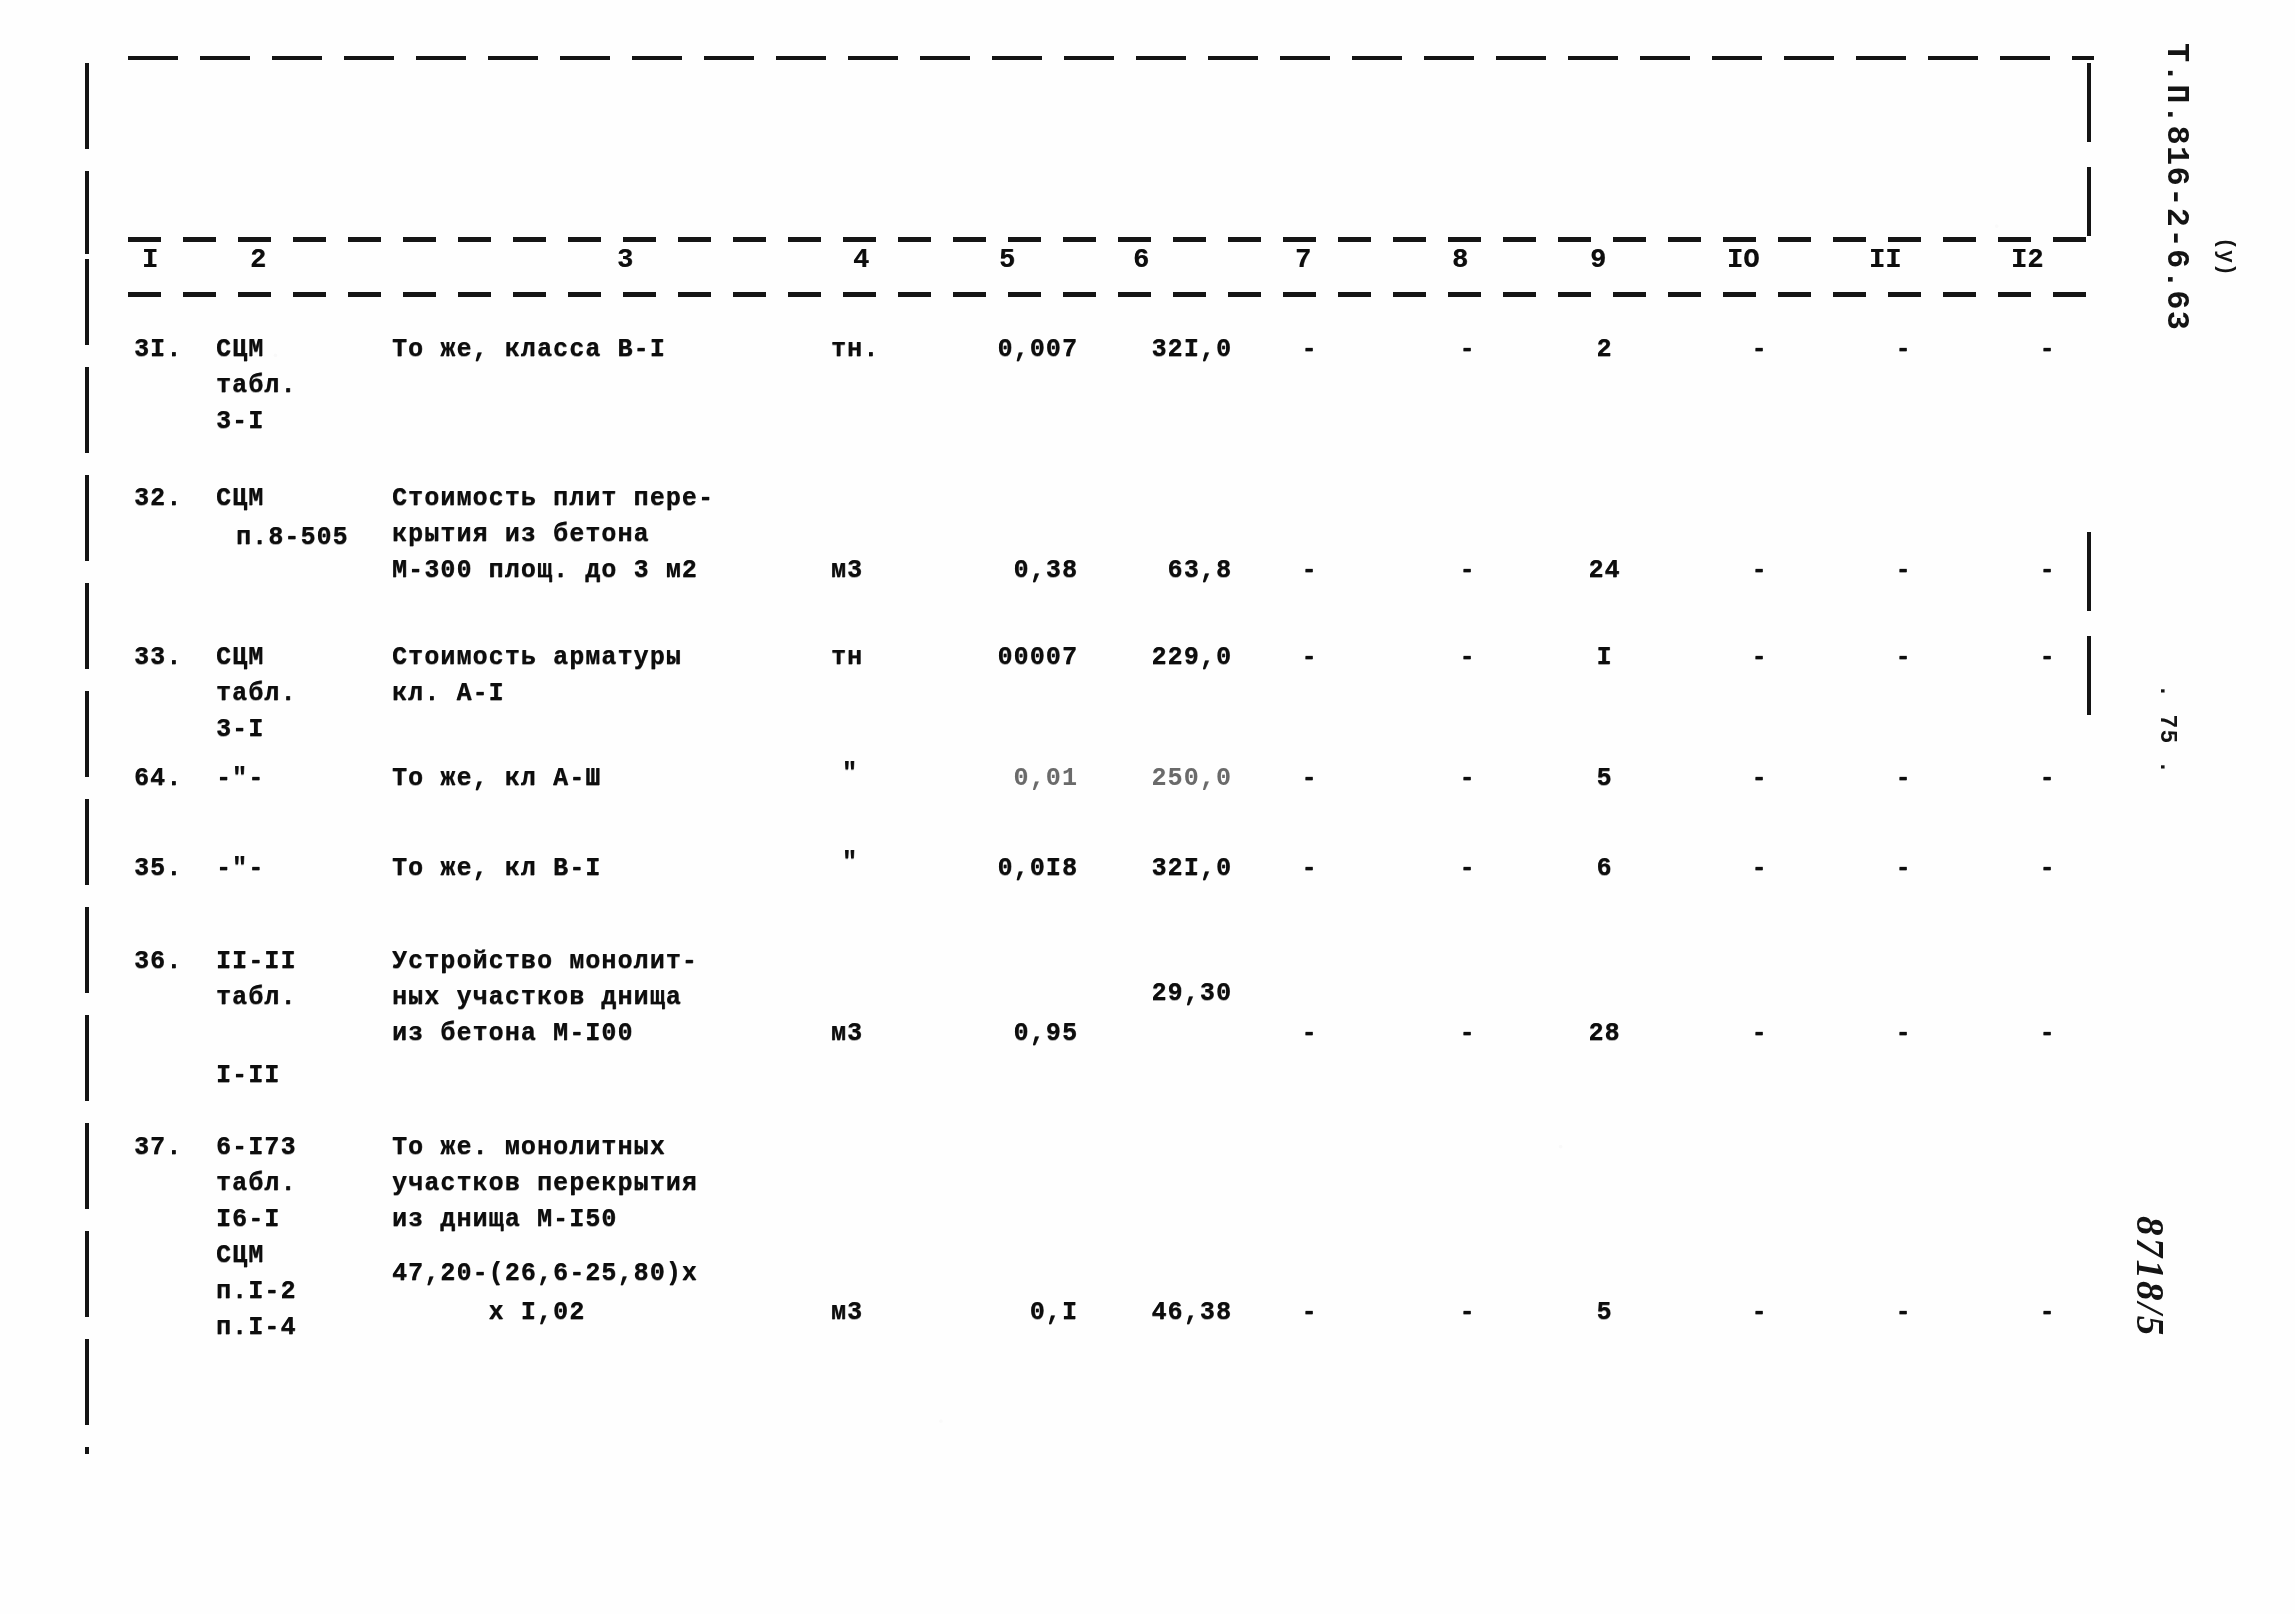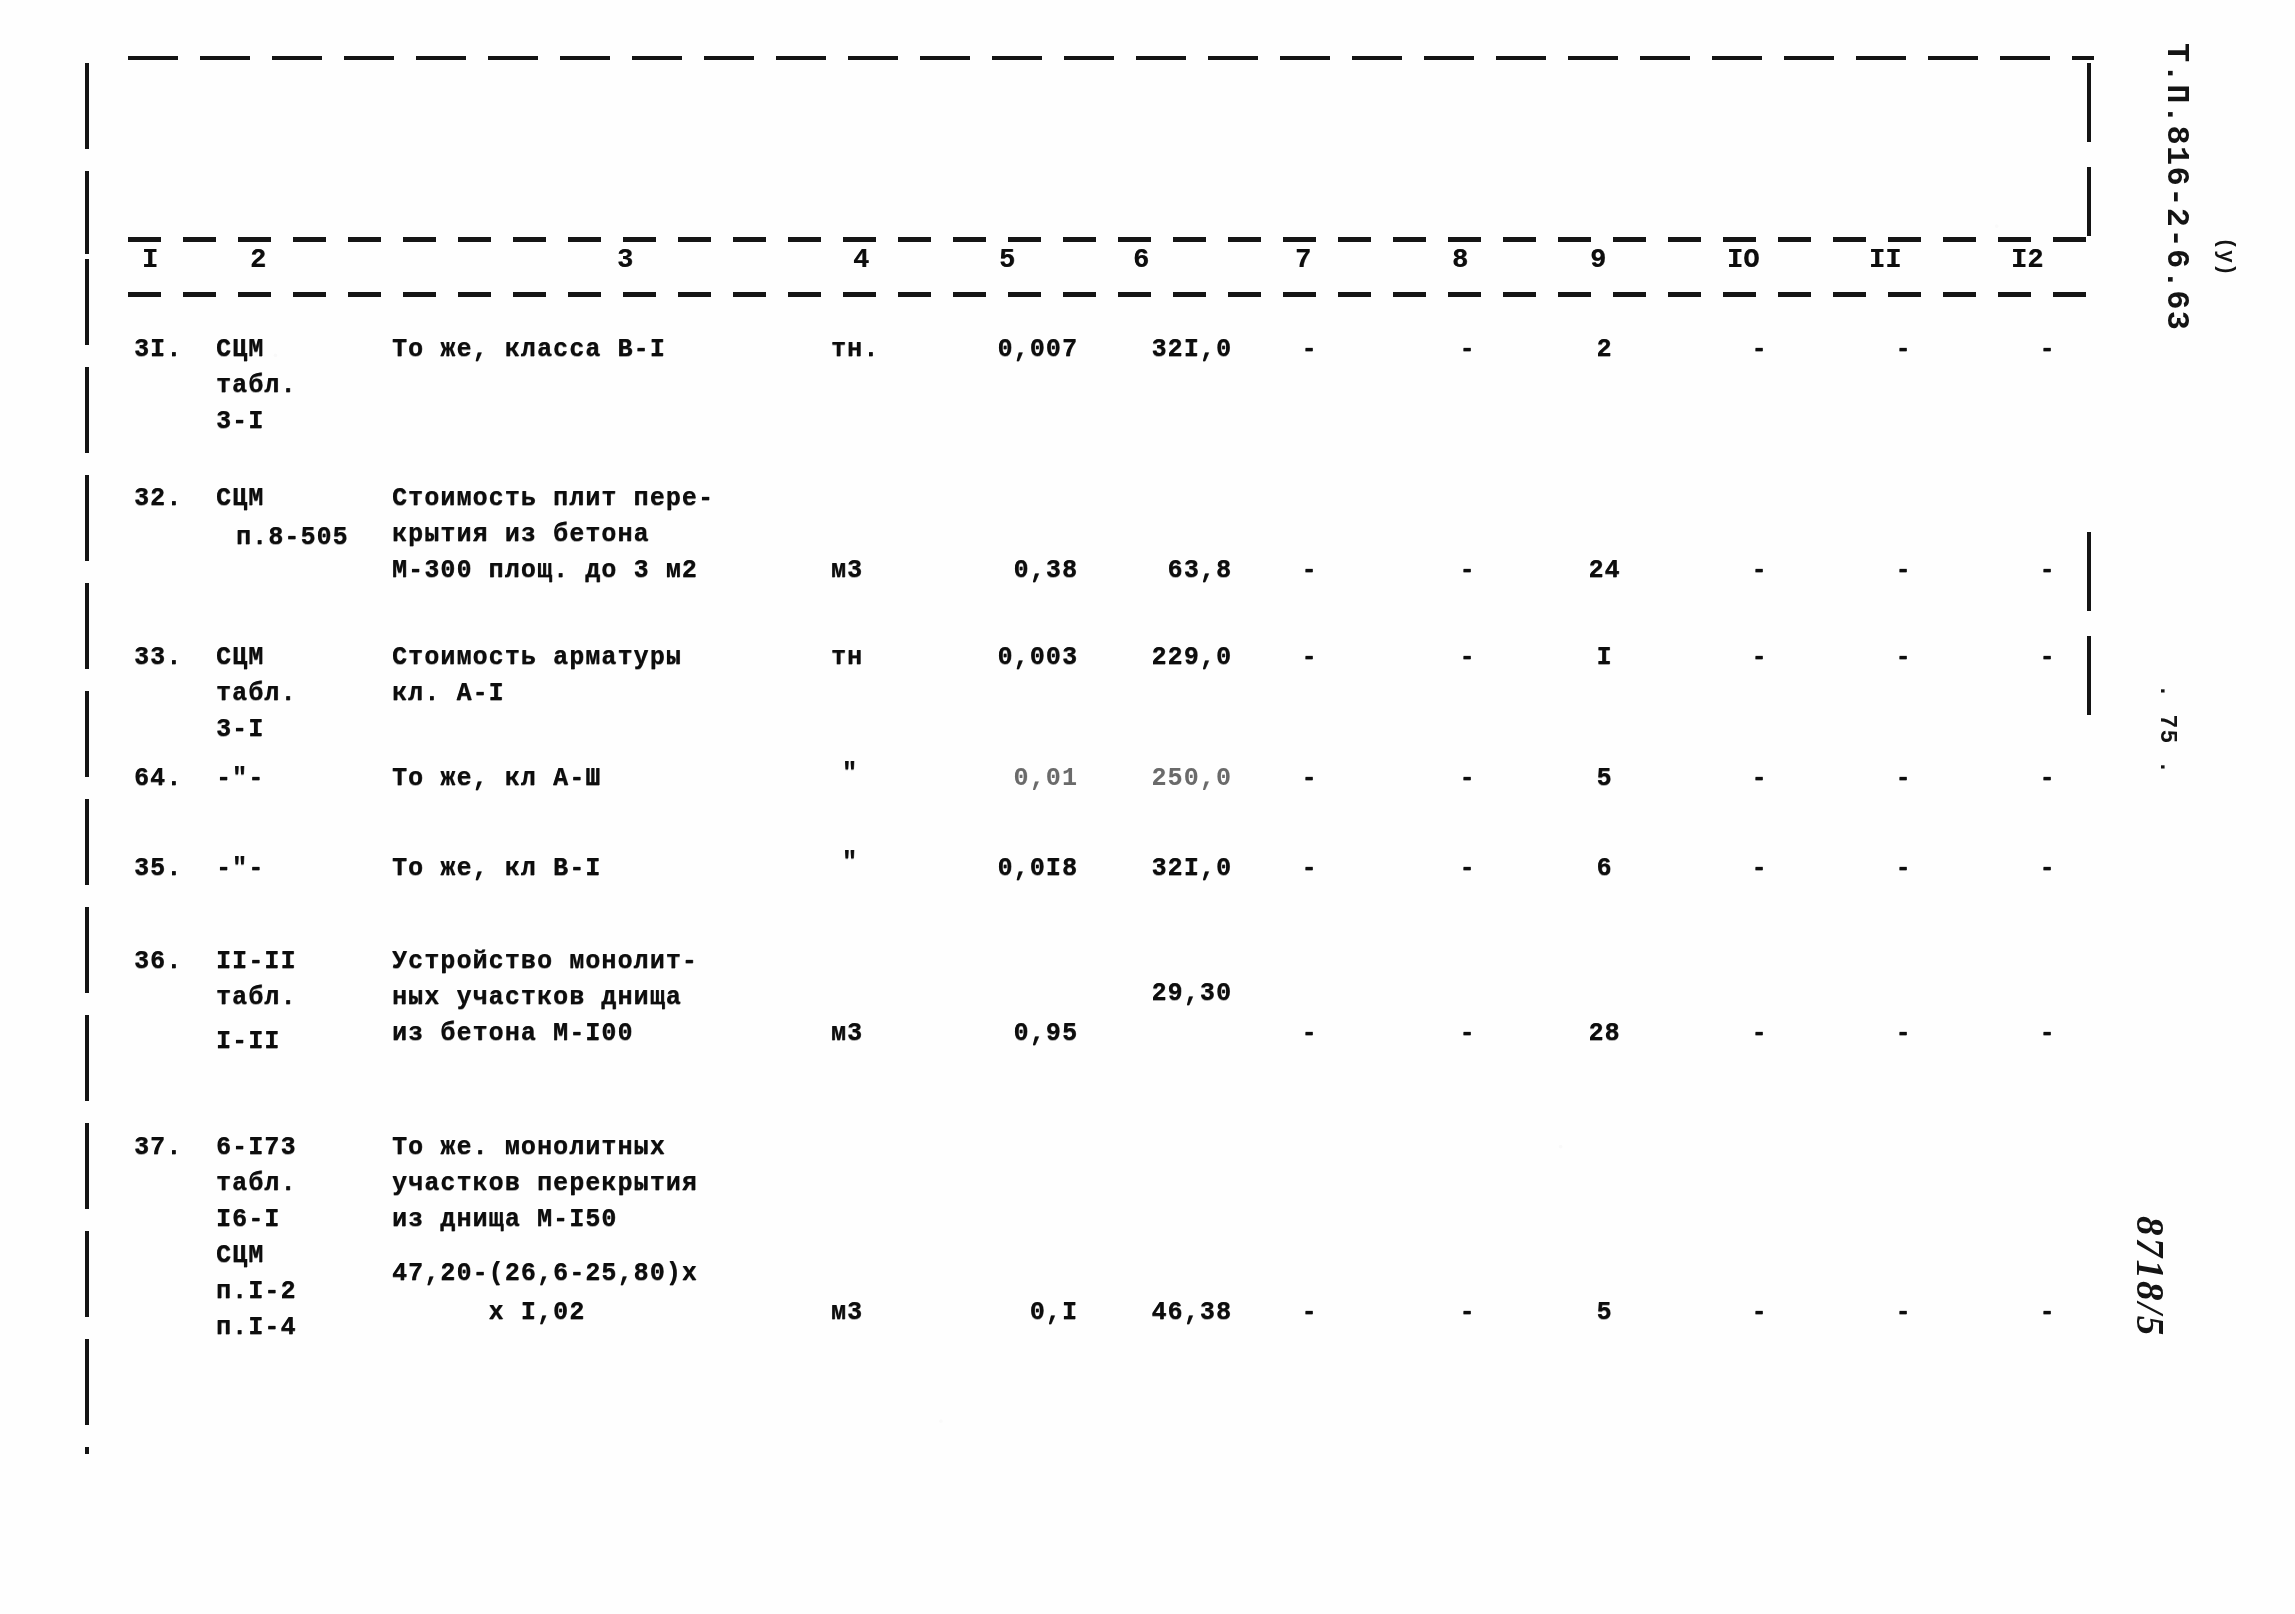--- a/index.html
+++ b/index.html
@@ -214,21 +214,21 @@
   <div class="txt cell c-11" style="top:553px">-</div>
   <div class="txt cell c-12" style="top:553px">-</div>
 
   <div class="txt cell c-no" style="top:640px">33.</div>
   <div class="txt cell c-code" style="top:640px">СЦМ</div>
   <div class="txt cell c-code" style="top:676px">табл.</div>
   <div class="txt cell c-code" style="top:712px">3-I</div>
   <div class="txt cell c-desc" style="top:640px">Стоимость арматуры</div>
   <div class="txt cell c-desc" style="top:676px">кл. А-I</div>
   <div class="txt cell c-unit" style="top:640px">тн</div>
-  <div class="txt cell c-qty" style="top:640px">0,003</div>
+  <div class="txt cell c-qty" style="top:640px">00007</div>
   <div class="txt cell c-price" style="top:640px">229,0</div>
   <div class="txt cell c-7" style="top:640px">-</div>
   <div class="txt cell c-8" style="top:640px">-</div>
   <div class="txt cell c-9" style="top:640px">I</div>
   <div class="txt cell c-10" style="top:640px">-</div>
   <div class="txt cell c-11" style="top:640px">-</div>
   <div class="txt cell c-12" style="top:640px">-</div>
 
   <div class="txt cell c-no" style="top:761px">64.</div>
   <div class="txt cell c-code" style="top:761px">-"-</div>
@@ -252,21 +252,21 @@
   <div class="txt cell c-7" style="top:851px">-</div>
   <div class="txt cell c-8" style="top:851px">-</div>
   <div class="txt cell c-9" style="top:851px">6</div>
   <div class="txt cell c-10" style="top:851px">-</div>
   <div class="txt cell c-11" style="top:851px">-</div>
   <div class="txt cell c-12" style="top:851px">-</div>
 
   <div class="txt cell c-no" style="top:944px">36.</div>
   <div class="txt cell c-code" style="top:944px">II-II</div>
   <div class="txt cell c-code" style="top:980px">табл.</div>
-  <div class="txt cell c-code" style="top:1024px">I-II</div>
+  <div class="txt cell c-code" style="top:1058px">I-II</div>
   <div class="txt cell c-desc" style="top:944px">Устройство монолит-</div>
   <div class="txt cell c-desc" style="top:980px">ных участков днища</div>
   <div class="txt cell c-desc" style="top:1016px">из бетона М-I00</div>
   <div class="txt cell c-unit" style="top:1016px">м3</div>
   <div class="txt cell c-qty" style="top:1016px">0,95</div>
   <div class="txt cell c-price" style="top:976px">29,30</div>
   <div class="txt cell c-7" style="top:1016px">-</div>
   <div class="txt cell c-8" style="top:1016px">-</div>
   <div class="txt cell c-9" style="top:1016px">28</div>
   <div class="txt cell c-10" style="top:1016px">-</div>

